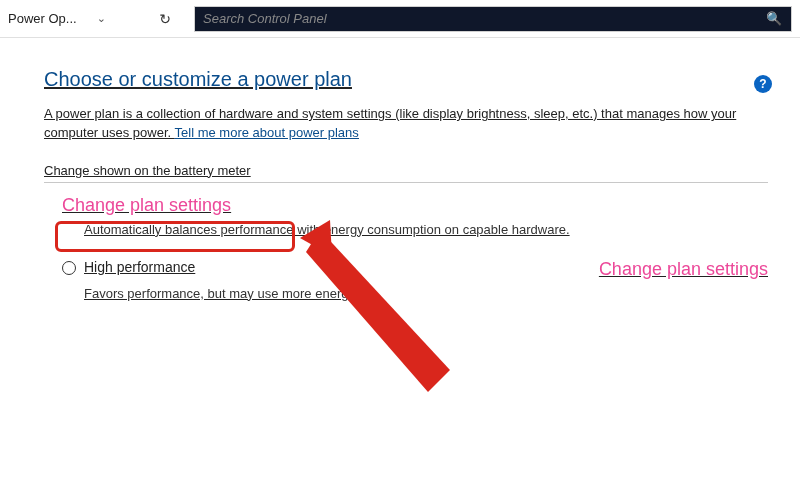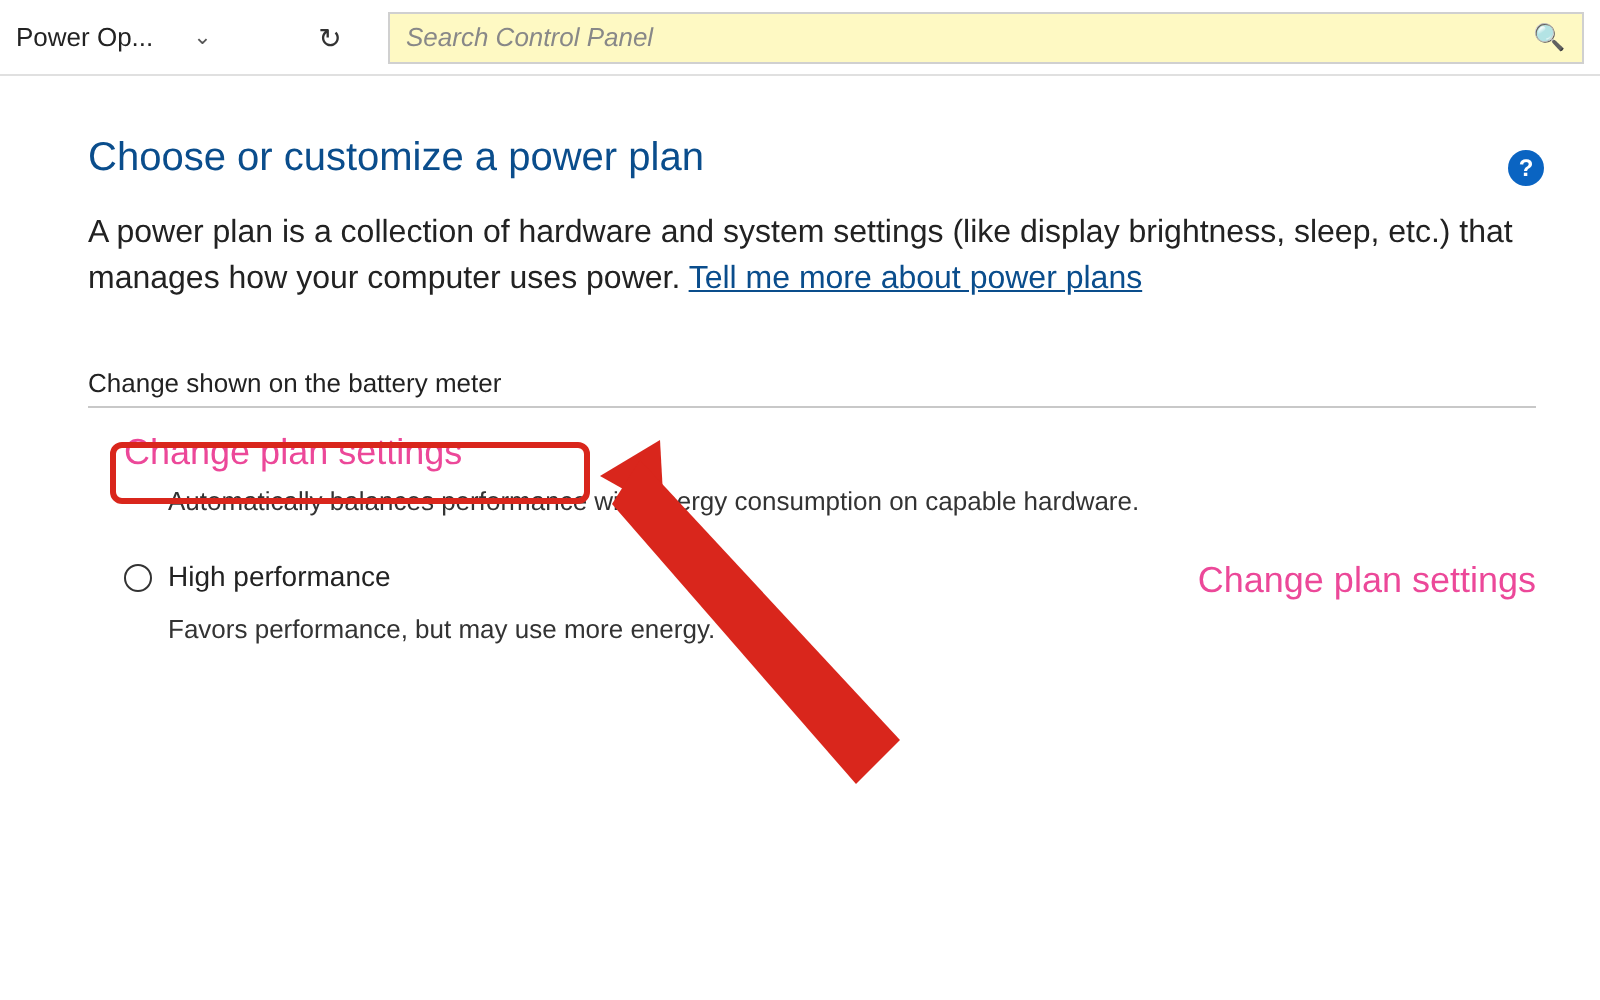--- a/index.html
+++ b/index.html
@@ -43,21 +43,21 @@
       color: #333;
     }
     .search-box {
       flex: 1;
       display: flex;
       align-items: center;
       border: 1px solid #d0d0d0;
       height: 26px;
       padding: 0 8px;
       margin-left: 12px;
-      background: #fef9c3;
+      background: #0f172a;
     }
     .search-input {
       flex: 1;
       border: none;
       outline: none;
       font-size: 13px;
       font-style: italic;
       color: #888;
       background: transparent;
     }
@@ -71,32 +71,33 @@
       border-radius: 50%;
       background: #0a64c2;
       color: #fff;
       font-size: 12px;
       font-weight: bold;
       display: flex; align-items: center; justify-content: center;
       cursor: pointer;
     }
     .content {
       padding: 30px 32px 0 44px;
+      text-decoration: underline;
     }
     h1.page-title {
       color: #0a4d8c;
       font-size: 20px;
       font-weight: 400;
       margin-bottom: 14px;
     }
     .description {
-      font-size: 16px;
+      font-size: 13px;
       line-height: 1.45;
       color: #222;
-      margin-bottom: 33px;
+      margin-bottom: 20px;
       max-width: 720px;
     }
     .link {
       color: #0a4d8c;
       text-decoration: underline;
       cursor: pointer;
     }
     .section-label {
       font-size: 13px;
       color: #222;

